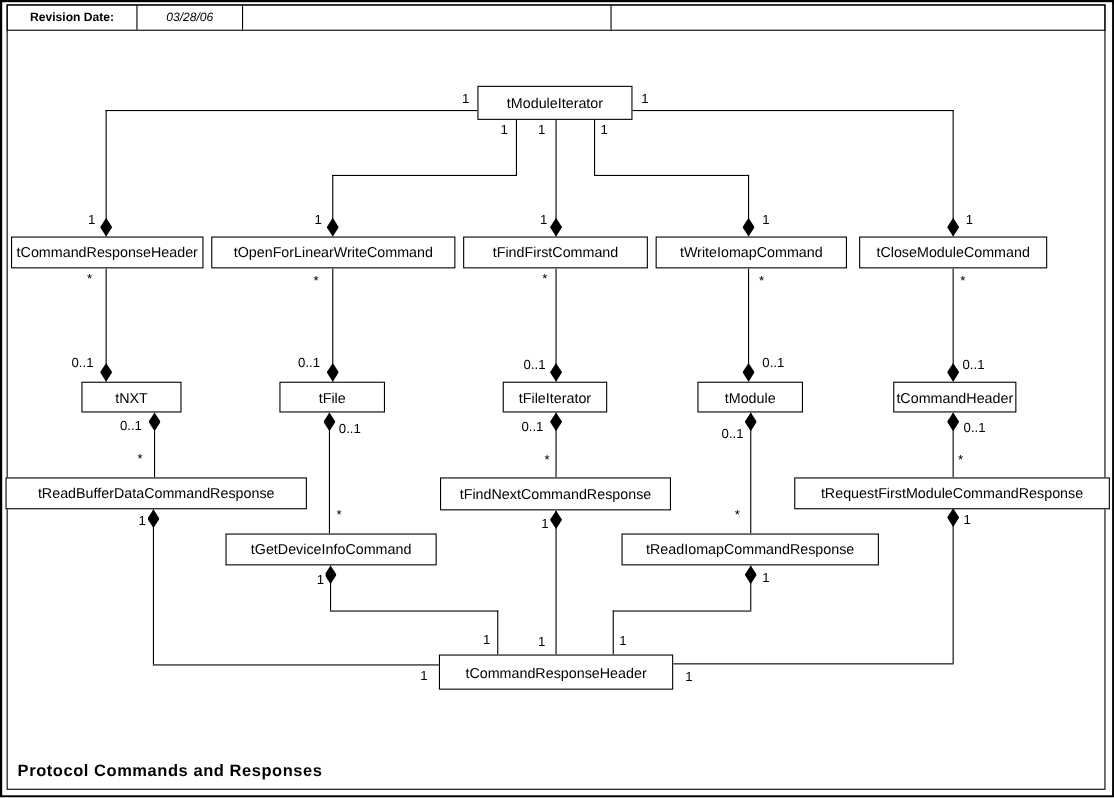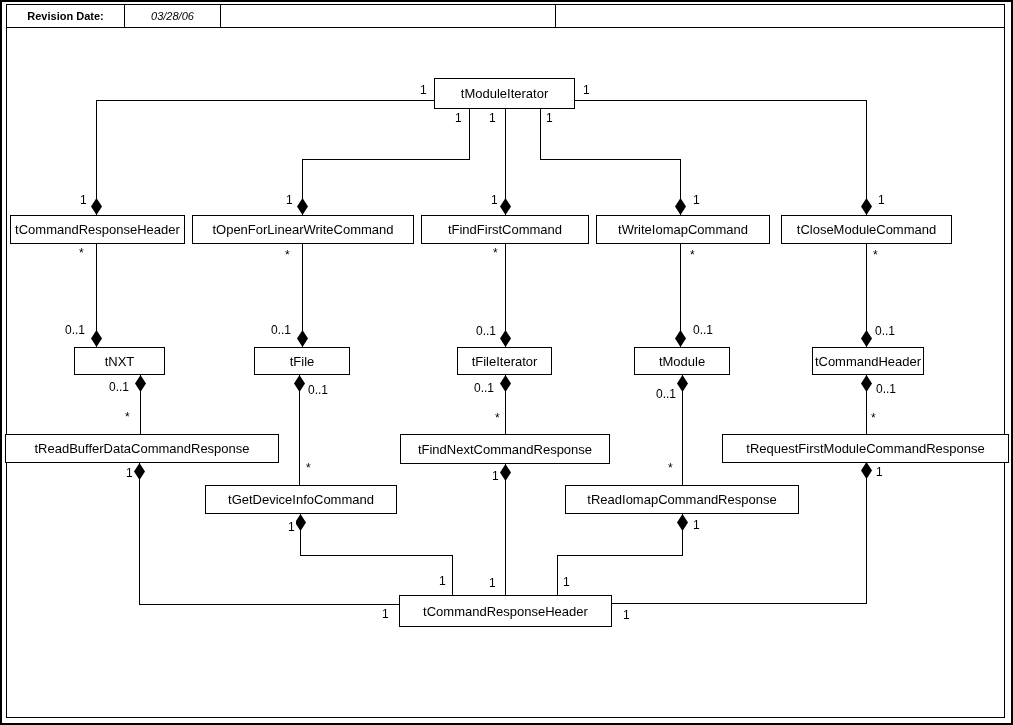--- a/index.html
+++ b/index.html
@@ -170,13 +170,14 @@
       <span class="mult" style="left: 873px; top: 464px;">1</span>
       <span class="mult" style="left: 285px; top: 519px;">1</span>
       <span class="mult" style="left: 690px; top: 517px;">1</span>
       <span class="mult" style="left: 436px; top: 573px;">1</span>
       <span class="mult" style="left: 486px; top: 575px;">1</span>
       <span class="mult" style="left: 560px; top: 574px;">1</span>
       <span class="mult" style="left: 379px; top: 606px;">1</span>
       <span class="mult" style="left: 620px; top: 607px;">1</span>
     </div>
 
+  <div class="caption">Protocol Commands and Responses</div>
 </div>
 
 </body></html>

